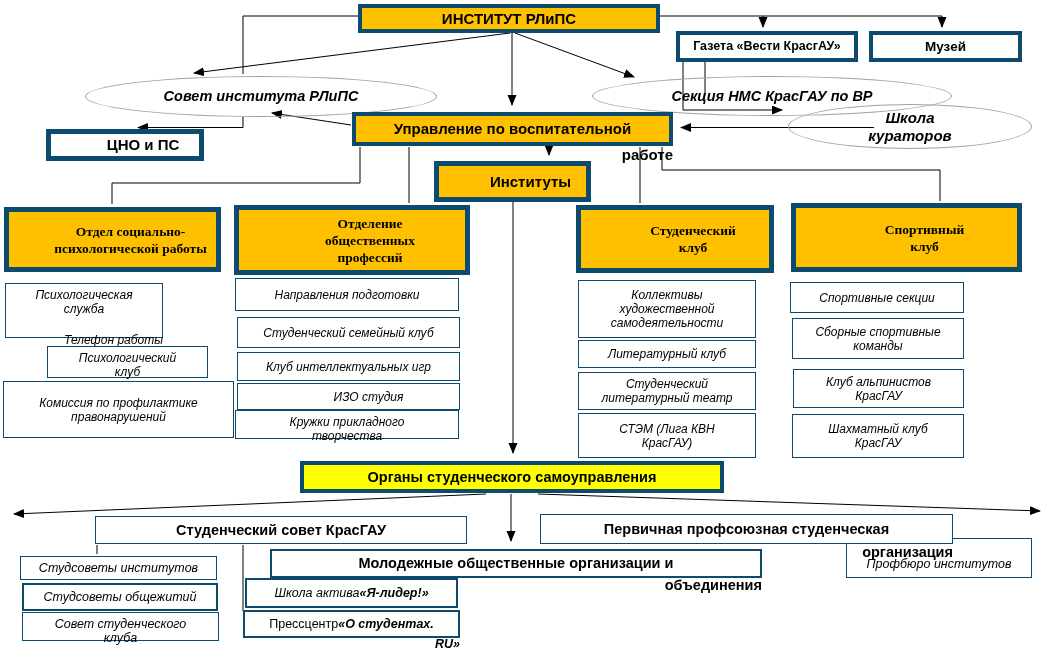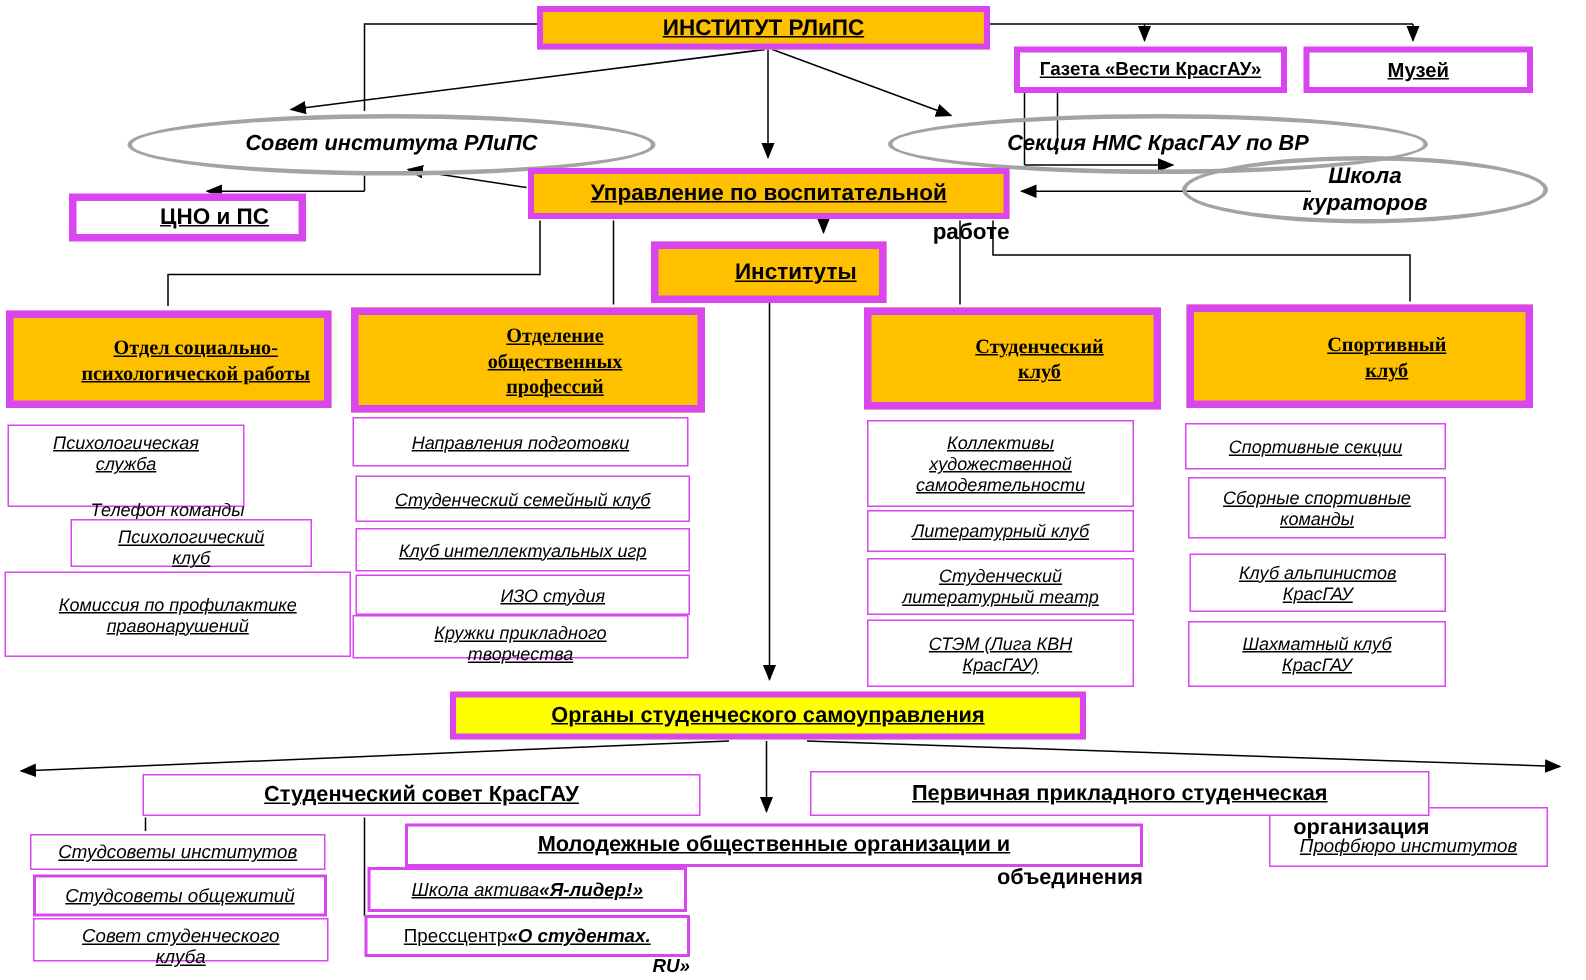--- a/index.html
+++ b/index.html
@@ -1,33 +1,33 @@
 <!DOCTYPE html>
 <html><head>
 <meta charset="utf-8">
 <style>
   html,body{margin:0;padding:0;background:#ffffff;}
   .canvas{position:relative;width:1057px;height:653px;background:#ffffff;overflow:hidden;
           font-family:"Liberation Sans",sans-serif;color:#000;}
   .lines{position:absolute;left:0;top:0;z-index:1;}
-  .box{position:absolute;box-sizing:border-box;background:#fff;border:2px solid #d946ef;
+  .box{position:absolute;box-sizing:border-box;background:#fff;border:2px solid #0c4a6e;
        display:flex;align-items:center;justify-content:center;text-align:center;
-       white-space:pre-line;z-index:2;line-height:1.15;text-decoration:underline;}
+       white-space:pre-line;z-index:2;line-height:1.15;}
   .orange{background:#FFC000;}
   .yellow{background:#FFFF00;}
   .b1{border-width:1px;}
   .b2{border-width:2px;}
   .b4{border-width:4px;}
   .b5{border-width:5px;padding-left:36px;}
   .bold{font-weight:bold;}
   .it{font-style:italic;font-family:"Liberation Sans",sans-serif;}
   .serif{font-family:"Liberation Serif",serif;}
   .topalign{align-items:flex-start;padding-top:4px;}
   .ovf{position:absolute;text-align:right;white-space:pre-line;line-height:1.1;}
-  .ell{position:absolute;box-sizing:border-box;border:3px solid #a3a3a3;border-radius:50%;
+  .ell{position:absolute;box-sizing:border-box;border:1px solid #a3a3a3;border-radius:50%;
        display:flex;align-items:center;justify-content:center;text-align:center;
        font-weight:bold;font-style:italic;white-space:pre-line;z-index:2;background:transparent;line-height:1.15;}
   .f15{font-size:15px;} .f14{font-size:14.5px;} .f13{font-size:13.5px;line-height:17px;}
   .f12{font-size:12px;line-height:14px;} .f125{font-size:12.5px;line-height:14px;}
   .fg{font-size:12.5px;}
 </style>
 </head>
 <body>
 
 <div class="canvas">
@@ -92,21 +92,21 @@
   <div class="box orange b5 serif bold f13" style="left:234px;top:205px;width:236px;height:70px;">Отделение
 общественных
 профессий</div>
   <div class="box orange b5 serif bold f13" style="left:576px;top:205px;width:198px;height:68px;">Студенческий
 клуб</div>
   <div class="box orange b5 serif bold f13" style="left:791px;top:203px;width:231px;height:69px;">Спортивный
 клуб</div>
 
   <div class="box b1 it f12 topalign" style="left:5px;top:283px;width:158px;height:55px;">Психологическая
 служба</div>
-  <div class="ovf it f12" style="left:5px;top:333px;width:158px;z-index:2;">Телефон команды</div>
+  <div class="ovf it f12" style="left:5px;top:333px;width:158px;z-index:2;">Телефон работы</div>
   <div class="box b1 it f12 topalign" style="left:3px;top:346px;width:161px;height:32px;z-index:3;overflow:visible;margin-left:44px;">Психологический
 клуб</div>
   <div class="box b1 it f12" style="left:3px;top:381px;width:231px;height:57px;z-index:4;">Комиссия по профилактике
 правонарушений</div>
 
   <div class="box b1 it f12" style="left:235px;top:278px;width:224px;height:33px;">Направления подготовки</div>
   <div class="box b1 it f12" style="left:237px;top:317px;width:223px;height:31px;">Студенческий семейный клуб</div>
   <div class="box b1 it f12" style="left:237px;top:352px;width:223px;height:29px;">Клуб интеллектуальных игр</div>
   <div class="box b1 it f12" style="left:237px;top:383px;width:223px;height:27px;padding-left:40px;">ИЗО студия</div>
   <div class="box b1 it f12 topalign" style="left:235px;top:410px;width:224px;height:29px;overflow:visible;">Кружки прикладного
@@ -128,21 +128,21 @@
 КрасГАУ</div>
   <div class="box b1 it f12" style="left:792px;top:414px;width:172px;height:44px;">Шахматный клуб
 КрасГАУ</div>
 
   <div class="box yellow b4 bold f14" style="left:300px;top:461px;width:424px;height:32px;">Органы студенческого самоуправления</div>
 
   <div class="box b1 bold f14" style="left:95px;top:516px;width:372px;height:28px;">Студенческий совет КрасГАУ</div>
 
   <div class="box b1 it f125" style="left:846px;top:538px;width:186px;height:40px;z-index:3;padding-top:12px;">Профбюро институтов</div>
 
-  <div class="box b1 bold f14" style="left:540px;top:514px;width:413px;height:30px;z-index:7;">Первичная прикладного студенческая</div>
+  <div class="box b1 bold f14" style="left:540px;top:514px;width:413px;height:30px;z-index:7;">Первичная профсоюзная студенческая</div>
   <div class="ovf bold f14" style="left:540px;top:545px;width:413px;z-index:7;">организация</div>
 
   <div class="box b2 it f125" style="left:245px;top:578px;width:213px;height:30px;z-index:6;">
     <span>Школа актива </span><span class="bold">«Я-лидер!»</span>
   </div>
 
   <div class="box b2 f125" style="left:243px;top:610px;width:217px;height:28px;z-index:6;overflow:visible;">
     <span>Прессцентр </span><span class="bold it">«О студентах.</span>
   </div>
   <div class="ovf bold it f125" style="left:243px;top:637px;width:217px;z-index:6;">RU»</div>

